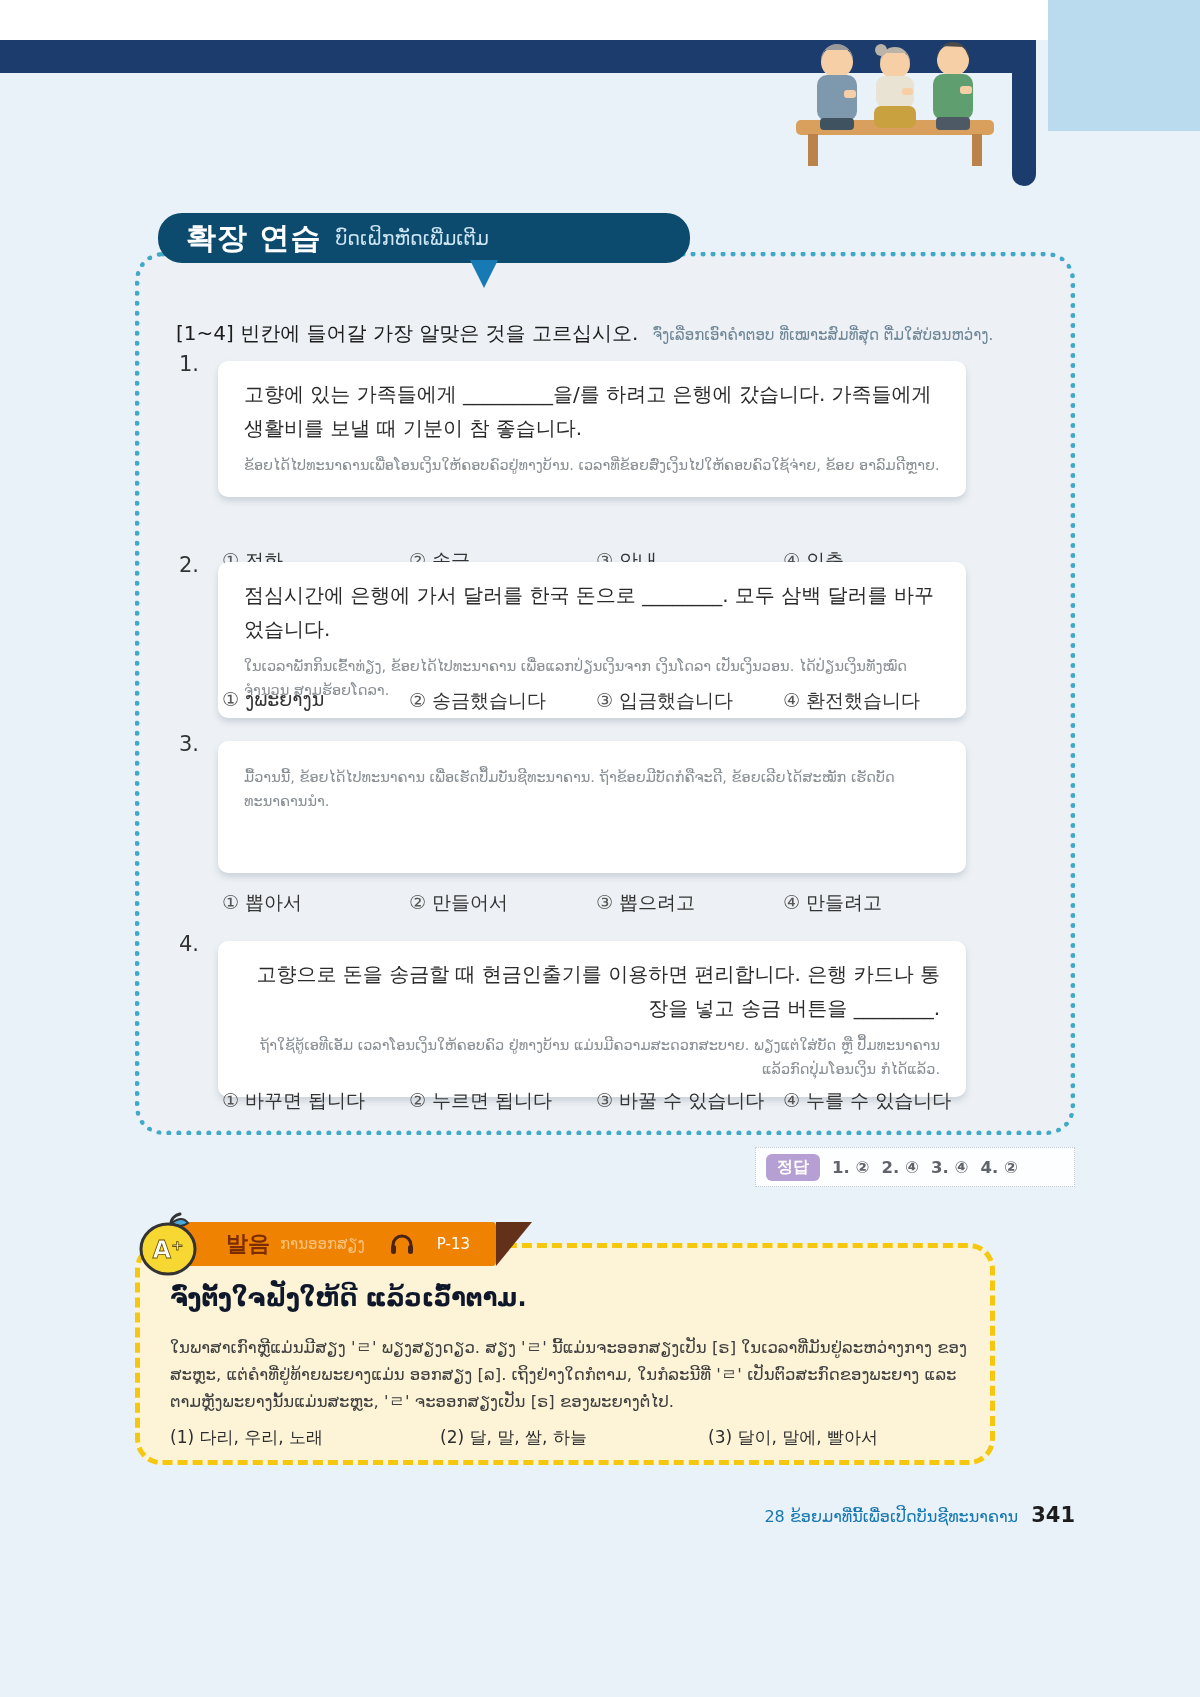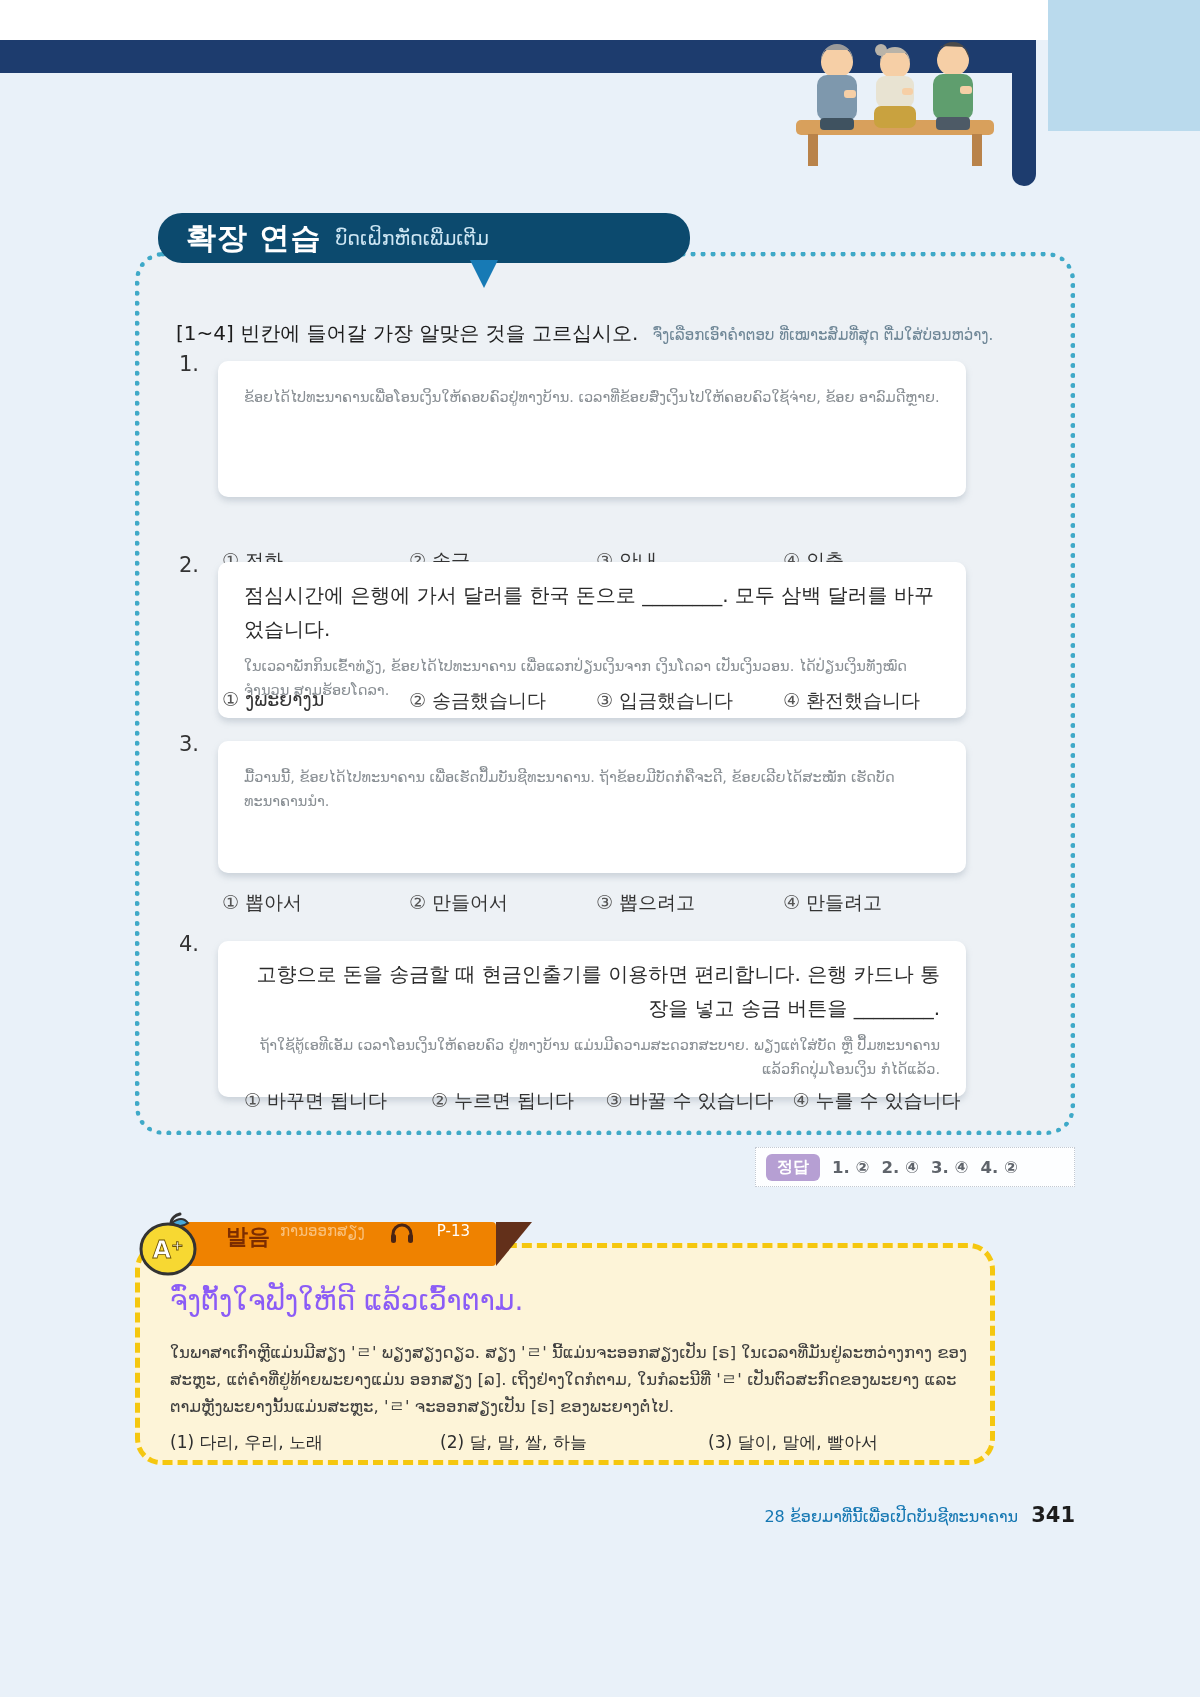--- a/index.html
+++ b/index.html
@@ -35,33 +35,33 @@
   .choices{left:222px;width:790px;display:flex;z-index:2;}
   .choice{flex:0 0 187px;font-size:19px;color:#333;white-space:nowrap;}
   .choice .marker{color:#555;margin-right:6px;}
   
   .answer-box{left:755px;top:1147px;width:320px;height:40px;background:rgba(255,255,255,.9);
               border:1px dotted #c3c9d2;display:flex;align-items:center;gap:12px;padding-left:10px;box-sizing:border-box;}
   .answer-badge{background:#b69fd3;color:#fff;font-size:16px;font-weight:bold;border-radius:6px;padding:3px 11px;}
   .answer-item{font-size:16.5px;color:#5f646b;font-weight:bold;}
   
   .pron-bar{left:160px;top:1222px;width:336px;height:44px;background:#ef8200;
-            border-radius:22px 4px 4px 22px;display:flex;align-items:flex-start;gap:10px;
+            border-radius:22px 4px 4px 22px;display:flex;align-items:center;gap:10px;
             padding-left:66px;box-sizing:border-box;z-index:5;}
   .pron-bar .ko{color:#7c2d00;font-size:22px;font-weight:bold;}
   .pron-bar .lao{color:#f9c17c;font-size:15px;}
   .pron-track{color:#ffffff;font-size:15px;margin-left:12px;}
   .pron-fold{left:496px;top:1222px;width:0;height:0;z-index:4;
              border-top:44px solid #63301a;border-right:36px solid transparent;}
   .apple{left:138px;top:1212px;z-index:6;}
   .headphone{margin-left:14px;}
   .yellow-box{left:135px;top:1243px;width:860px;height:222px;background:#fdf4d8;
               border:5px dashed #f5c70f;border-radius:26px;box-sizing:border-box;
               padding:36px 30px 0 30px;z-index:3;}
-  .yellow-title{color:#8b5cf6;font-size:28px;font-weight:normal;}
+  .yellow-title{color:#0f172a;font-size:24px;font-weight:bold;}
   .yellow-body{color:#3e3e3e;font-size:16.5px;line-height:27px;margin-top:22px;width:802px;}
   .examples{display:flex;margin-top:11px;font-size:17px;color:#2e2e2e;}
   .examples .ex1{flex:0 0 270px;}
   .examples .ex2{flex:0 0 268px;}
   
   .footer{left:0;top:1503px;width:1075px;text-align:right;}
   .footer .chap{color:#1577b2;font-size:16px;}
   .footer .pageno{color:#1d1d1d;font-size:21px;font-weight:bold;margin-left:8px;}
 </style>
 </head>
@@ -104,20 +104,21 @@
 </div>
 <div class="abs header-pointer"></div>
 
 <div class="abs instruction">
   <span>[1~4] 빈칸에 들어갈 가장 알맞은 것을 고르십시오.</span>
   <span class="lao">ຈົ່ງເລືອກເອົາຄຳຕອບ ທີ່ເໝາະສົມທີ່ສຸດ ຕື່ມໃສ່ບ່ອນຫວ່າງ.</span>
 </div>
 
 <div class="abs qnum" style="top:352px;">1.</div>
 <div class="abs qcard" style="top:361px;min-height:136px;">
+  <div class="qko">고향에 있는 가족들에게 _________을/를 하려고 은행에 갔습니다. 가족들에게 생활비를 보낼 때 기분이 참 좋습니다.</div>
   <div class="qlao">ຂ້ອຍໄດ້ໄປທະນາຄານເພື່ອໂອນເງິນໃຫ້ຄອບຄົວຢູ່ທາງບ້ານ. ເວລາທີ່ຂ້ອຍສົ່ງເງິນໄປໃຫ້ຄອບຄົວໃຊ້ຈ່າຍ, ຂ້ອຍ ອາລົມດີຫຼາຍ.</div>
 </div>
 <div class="abs choices" style="top:548px;">
   <span class="choice"><span class="marker">①</span><span>전화</span></span>
   <span class="choice"><span class="marker">②</span><span>송금</span></span>
   <span class="choice"><span class="marker">③</span><span>안내</span></span>
   <span class="choice"><span class="marker">④</span><span>인출</span></span>
 </div>
 
 <div class="abs qnum" style="top:553px;">2.</div>
@@ -141,21 +142,21 @@
   <span class="choice"><span class="marker">②</span><span>만들어서</span></span>
   <span class="choice"><span class="marker">③</span><span>뽑으려고</span></span>
   <span class="choice"><span class="marker">④</span><span>만들려고</span></span>
 </div>
 
 <div class="abs qnum" style="top:932px;">4.</div>
 <div class="abs qcard" style="top:941px;min-height:128px;text-align:right;">
   <div class="qko">고향으로 돈을 송금할 때 현금인출기를 이용하면 편리합니다. 은행 카드나 통장을 넣고 송금 버튼을 ________.</div>
   <div class="qlao">ຖ້າໃຊ້ຕູ້ເອທີເອັມ ເວລາໂອນເງິນໃຫ້ຄອບຄົວ ຢູ່ທາງບ້ານ ແມ່ນມີຄວາມສະດວກສະບາຍ. ພຽງແຕ່ໃສ່ບັດ ຫຼື ປຶ້ມທະນາຄານ ແລ້ວກົດປຸ່ມໂອນເງິນ ກໍໄດ້ແລ້ວ.</div>
 </div>
-<div class="abs choices" style="top:1088px;text-align:center;">
+<div class="abs choices" style="top:1088px;">
   <span class="choice"><span class="marker">①</span><span>바꾸면 됩니다</span></span>
   <span class="choice"><span class="marker">②</span><span>누르면 됩니다</span></span>
   <span class="choice"><span class="marker">③</span><span>바꿀 수 있습니다</span></span>
   <span class="choice"><span class="marker">④</span><span>누를 수 있습니다</span></span>
 </div>
 
 <div class="abs answer-box">
   <span class="answer-badge">정답</span>
   <span class="answer-item">1. ②</span>
   <span class="answer-item">2. ④</span>

